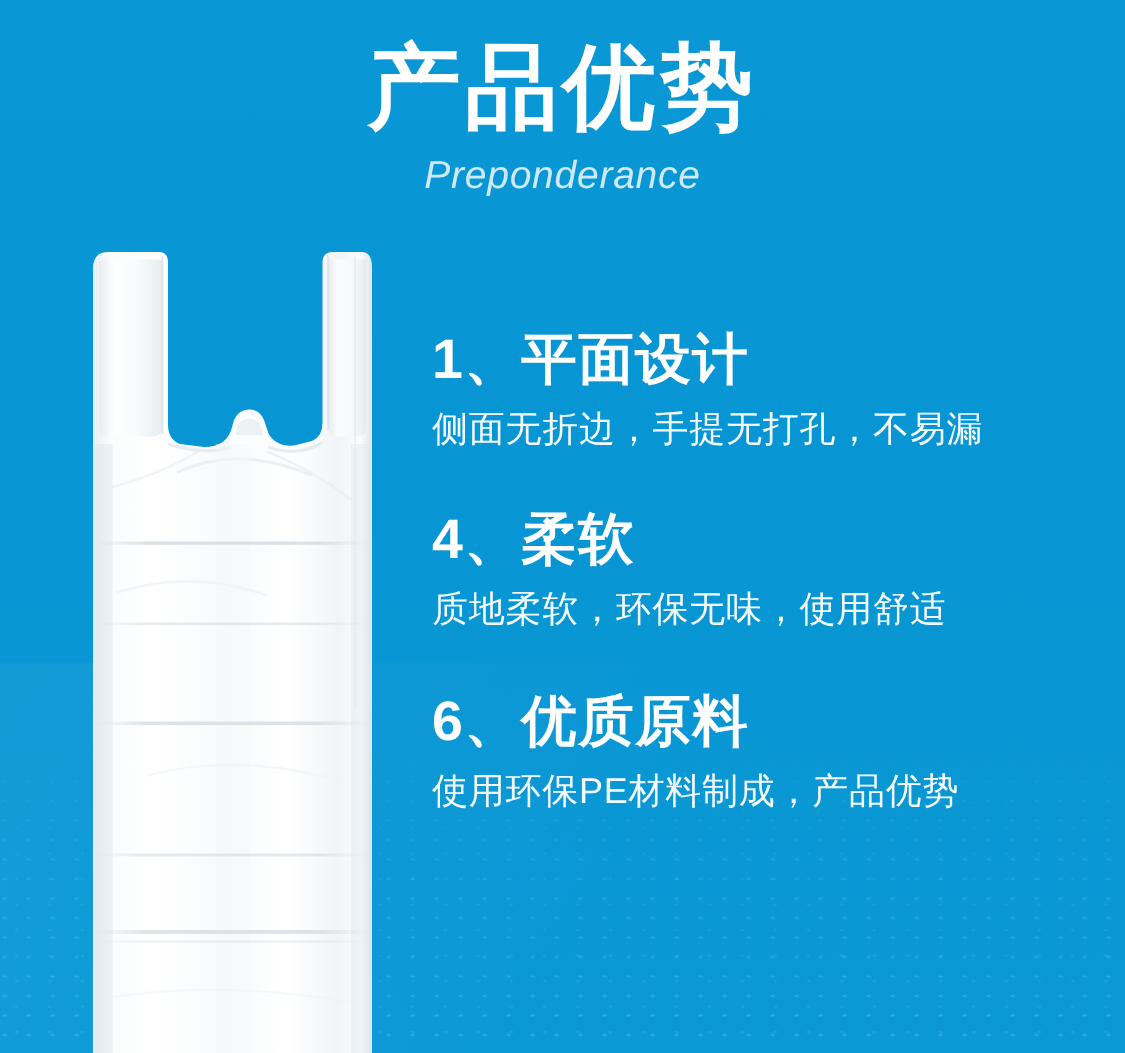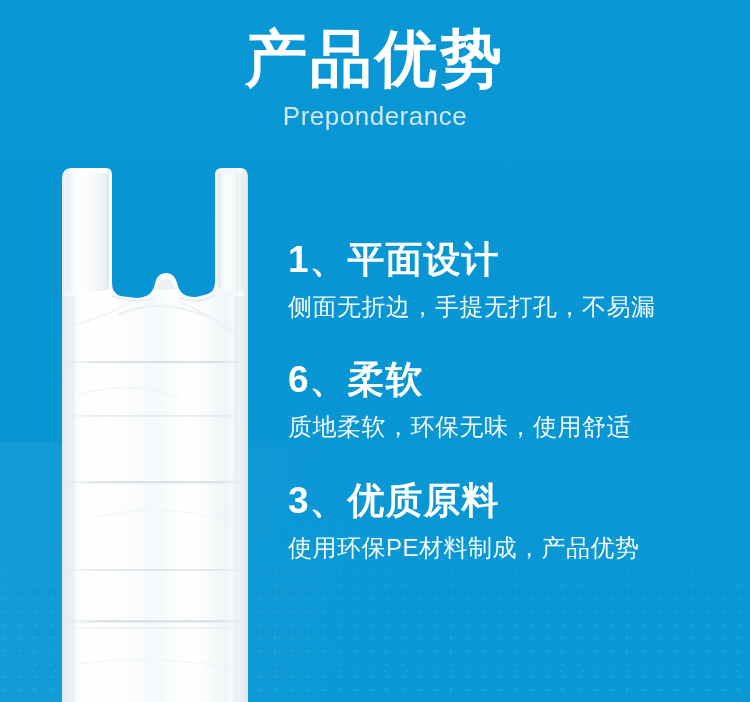--- a/index.html
+++ b/index.html
@@ -68,41 +68,42 @@
     letter-spacing: 3px;
   }
   .title-en {
     margin: 0;
     padding-top: 8px;
     font-size: 26px;
     line-height: 1;
     font-weight: 300;
     color: #cfeaf7;
     letter-spacing: 0.5px;
+    font-style: italic;
   }
 
   
   .bag {
     position: absolute;
     left: 58px;
     top: 165px;
     width: 193px;
     height: 537px;
   }
   .bag svg {
     display: block;
     width: 100%;
     height: 100%;
   }
 
   
   .features {
     position: absolute;
     left: 288px;
-    top: 236px;
+    top: 216px;
     width: 452px;
   }
   .feature {
     margin-bottom: 34px;
   }
   .feature:last-child {
     margin-bottom: 0;
   }
   .feature-heading {
     margin: 0;
@@ -207,24 +208,24 @@
   </div>
 
   <div class="features">
 
     <div class="feature">
       <p class="feature-heading">1、平面设计</p>
       <p class="feature-desc">侧面无折边，手提无打孔，不易漏</p>
     </div>
 
     <div class="feature">
-      <p class="feature-heading">6、柔软</p>
+      <p class="feature-heading">4、柔软</p>
       <p class="feature-desc">质地柔软，环保无味，使用舒适</p>
     </div>
 
     <div class="feature">
-      <p class="feature-heading">3、优质原料</p>
+      <p class="feature-heading">6、优质原料</p>
       <p class="feature-desc">使用环保PE材料制成，产品优势</p>
     </div>
 
   </div>
 
 </div>
 
 </body></html>

